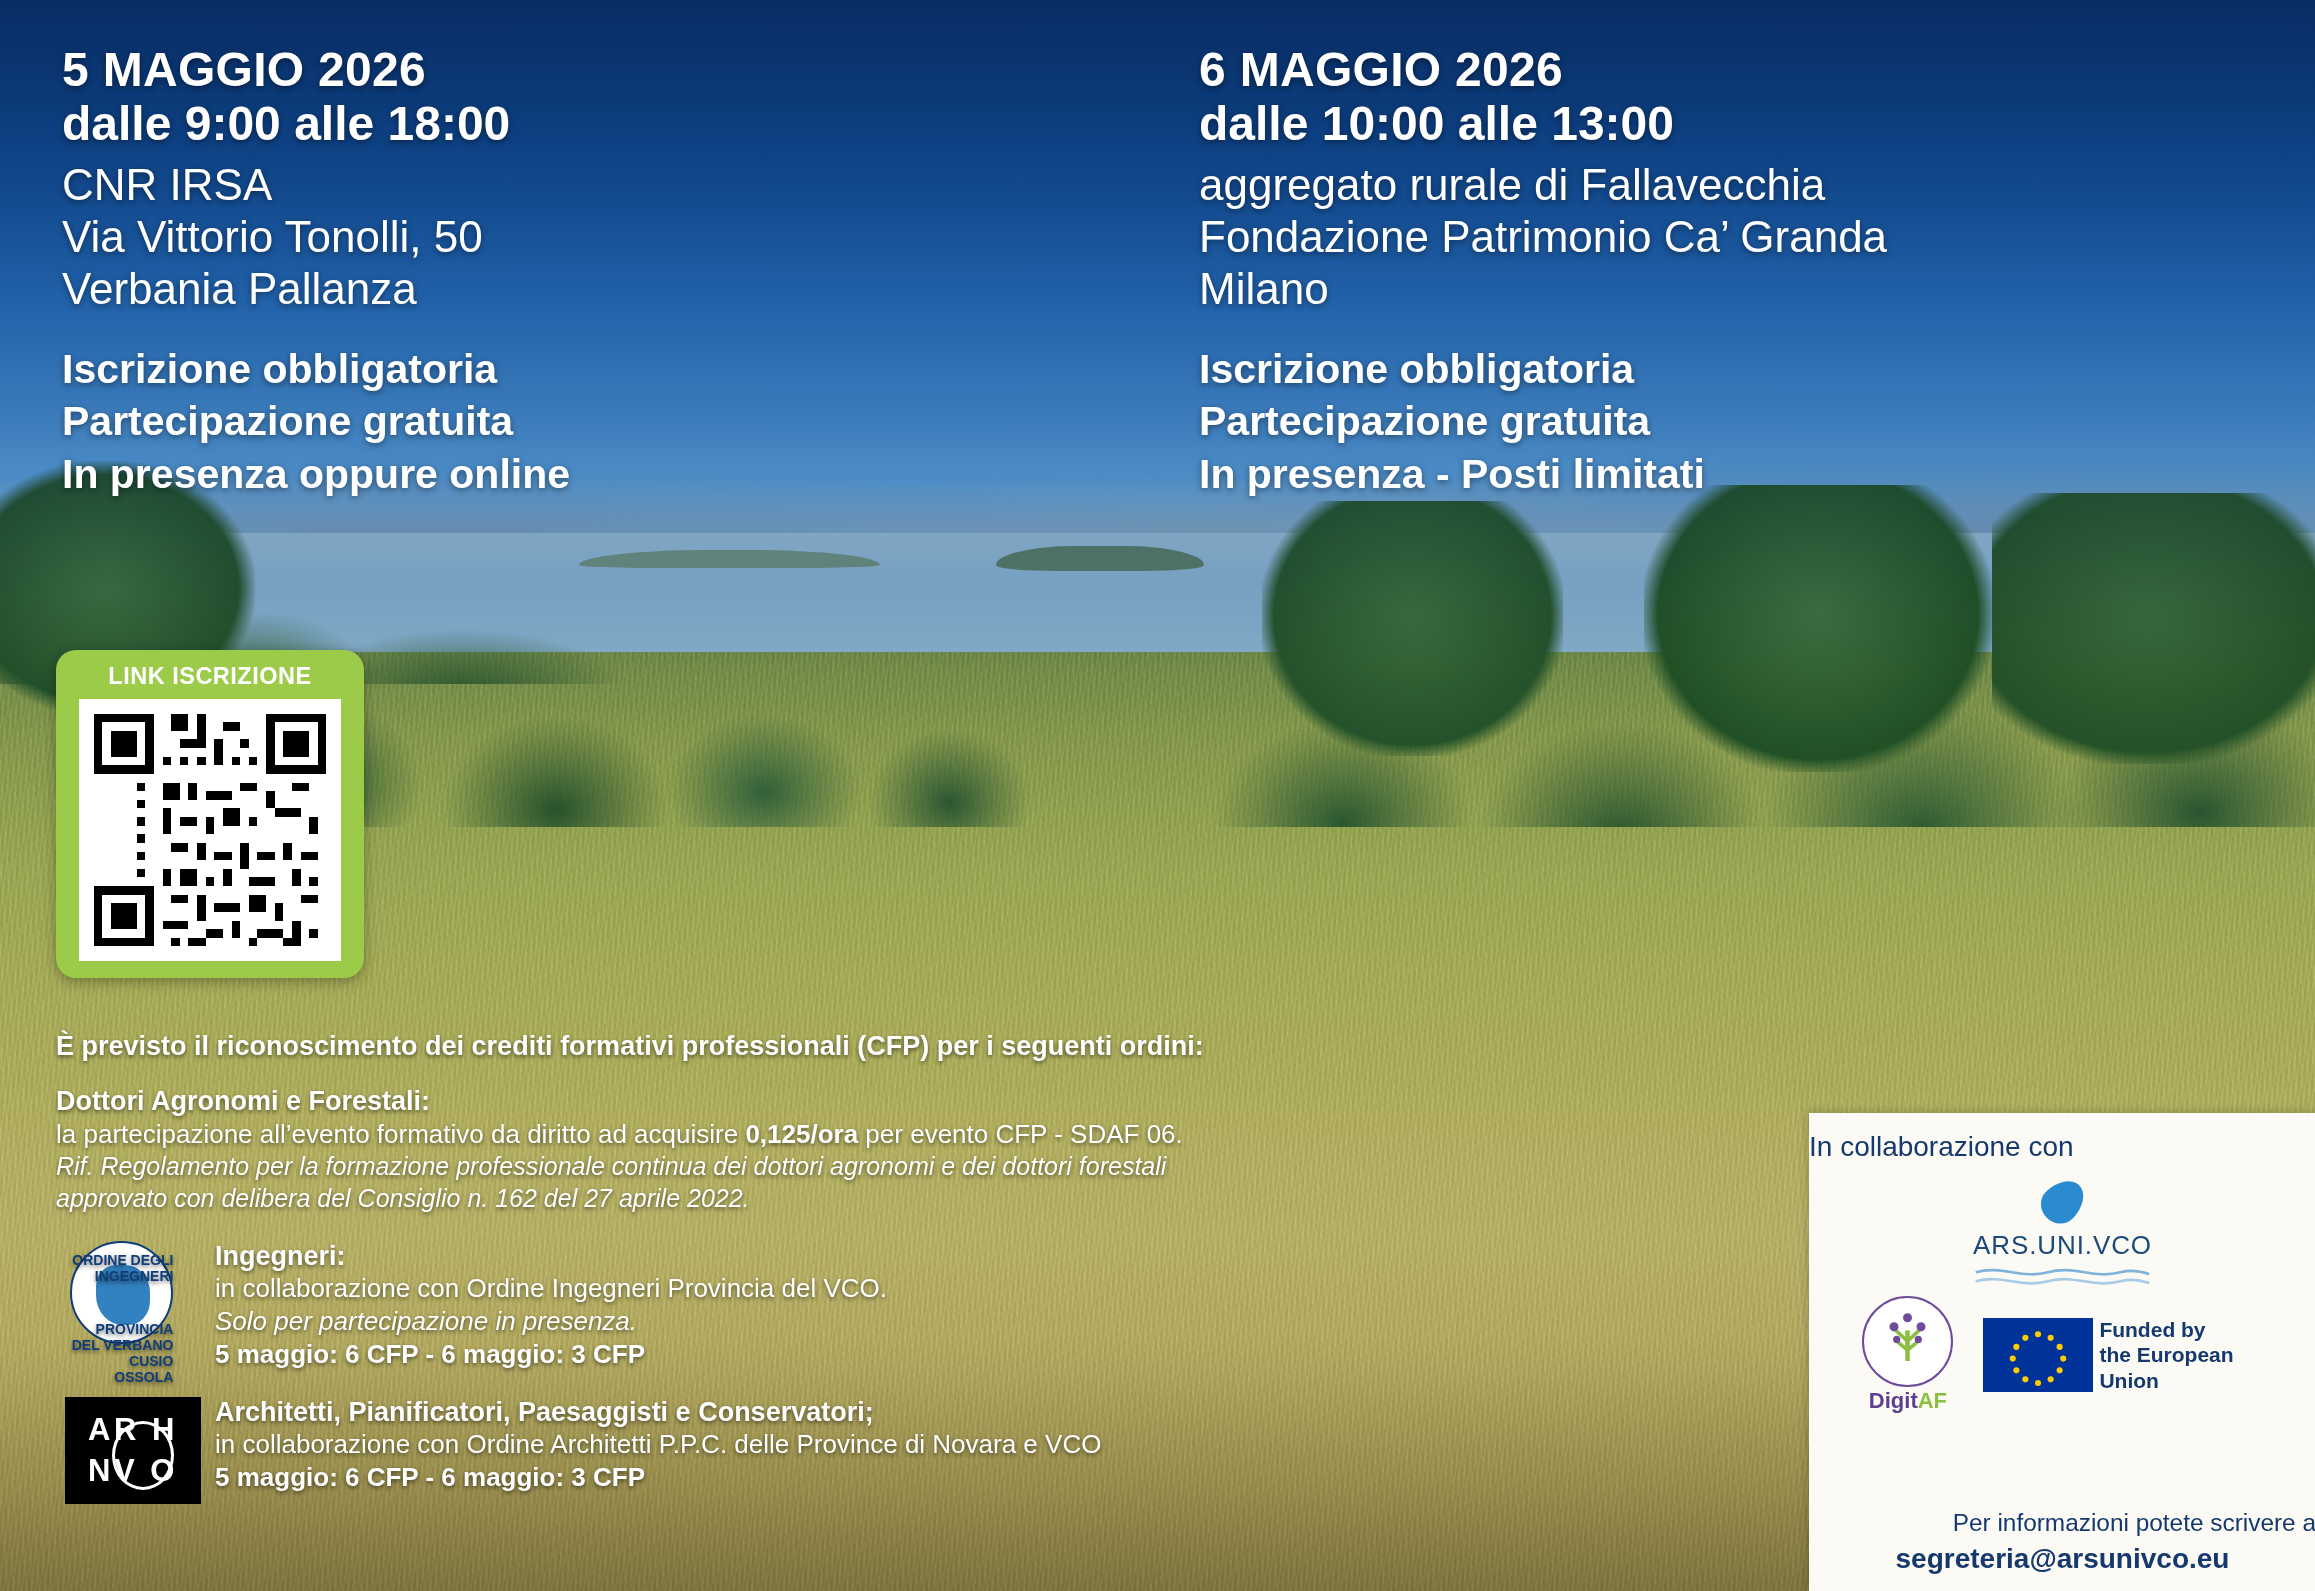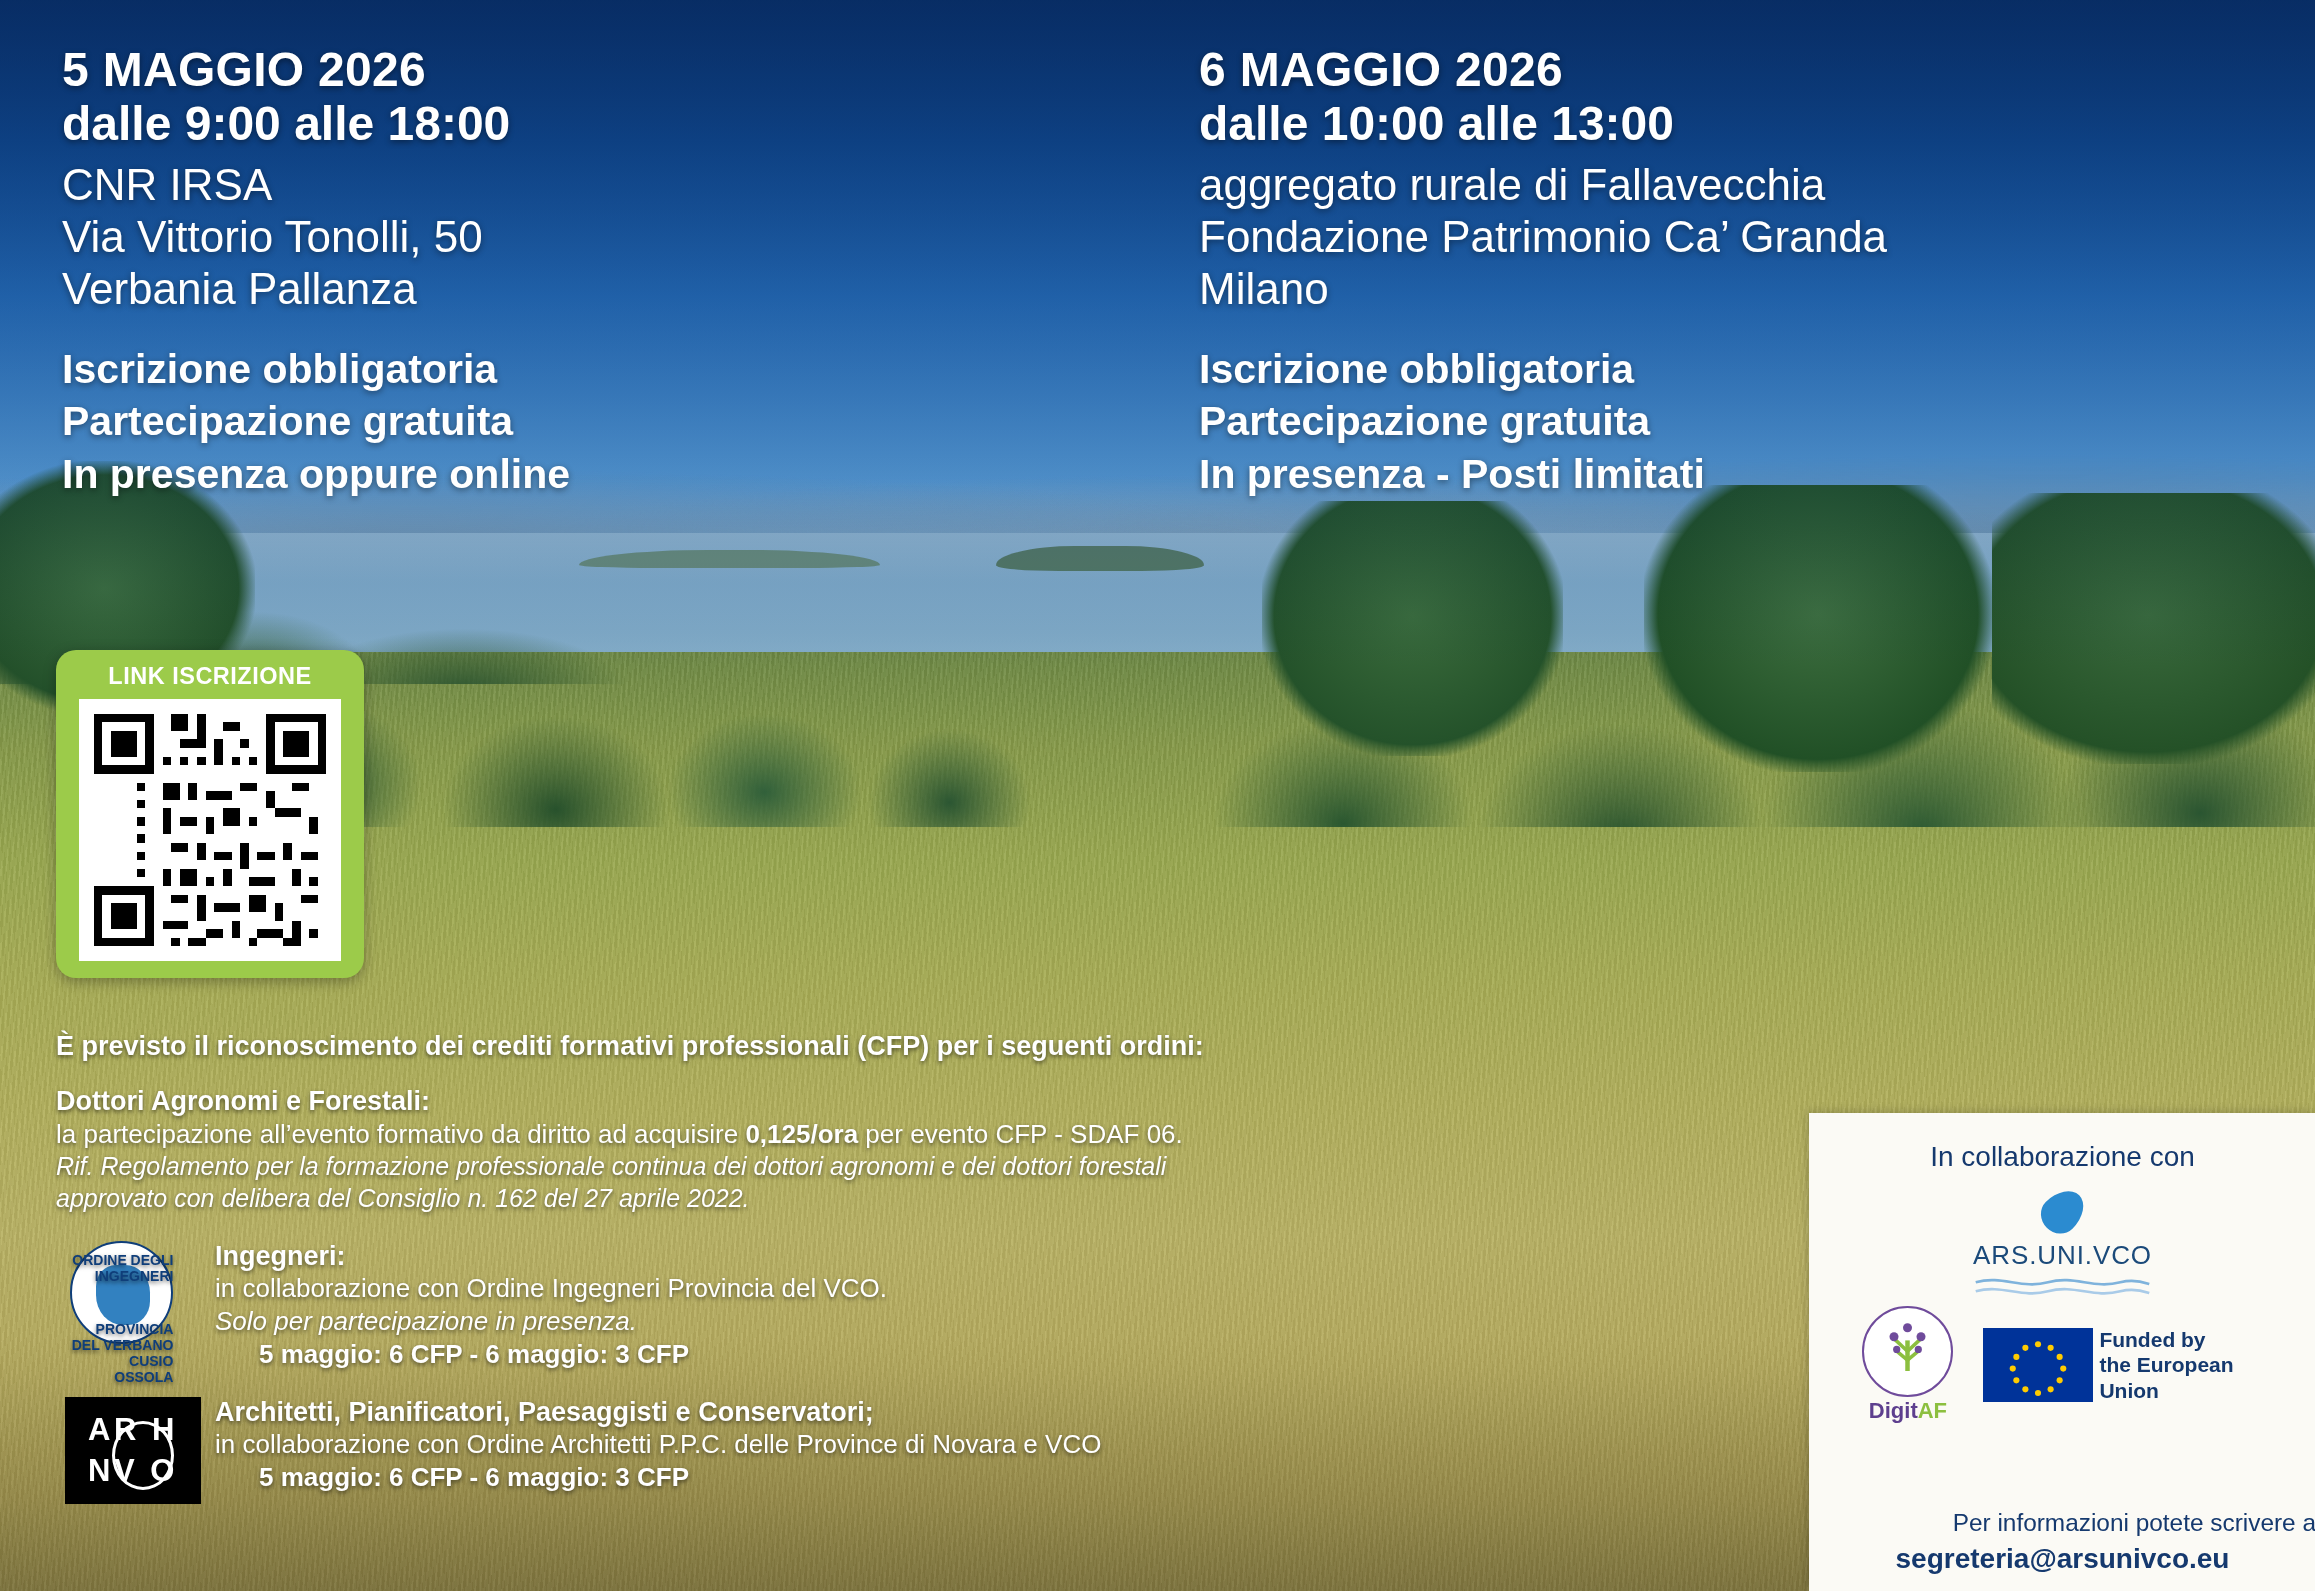--- a/index.html
+++ b/index.html
@@ -264,21 +264,20 @@
   .order-ital {
     font-size: 26px;
     font-style: italic;
     font-weight: normal;
     line-height: 1.26;
   }
   .order-cfp {
     font-size: 26px;
     font-weight: bold;
     line-height: 1.26;
-    margin-left: 44px;
   }
 
   
   .eng-logo {
     width: 116px; height: 107px;
     position: relative;
   }
   .eng-logo .ring {
     position: absolute; left: 5.4px; top: 0;
     width: 103px; height: 103px;
@@ -337,24 +336,24 @@
   .partner-card {
     position: absolute;
     right: 0;
     bottom: 0;
     width: 507px;
     height: 478px;
     background: #fbfaf5;
     box-shadow: -1.8px -1.8px 9px rgba(0,0,0,0.18);
   }
   .partner-title {
-    text-align: center;
+    text-align: left;
     color: #15396e;
     font-size: 28px;
-    padding-top: 28px;
+    padding-top: 18px;
   }
   .logo-row {
     display: flex;
     align-items: center;
     justify-content: space-around;
     padding: 12.7px 16.3px 0 16.3px;
   }
   .aiaf-logo { width: 190px; text-align: center; }
   .aiaf-mark {
     width: 114px; height: 67px;

